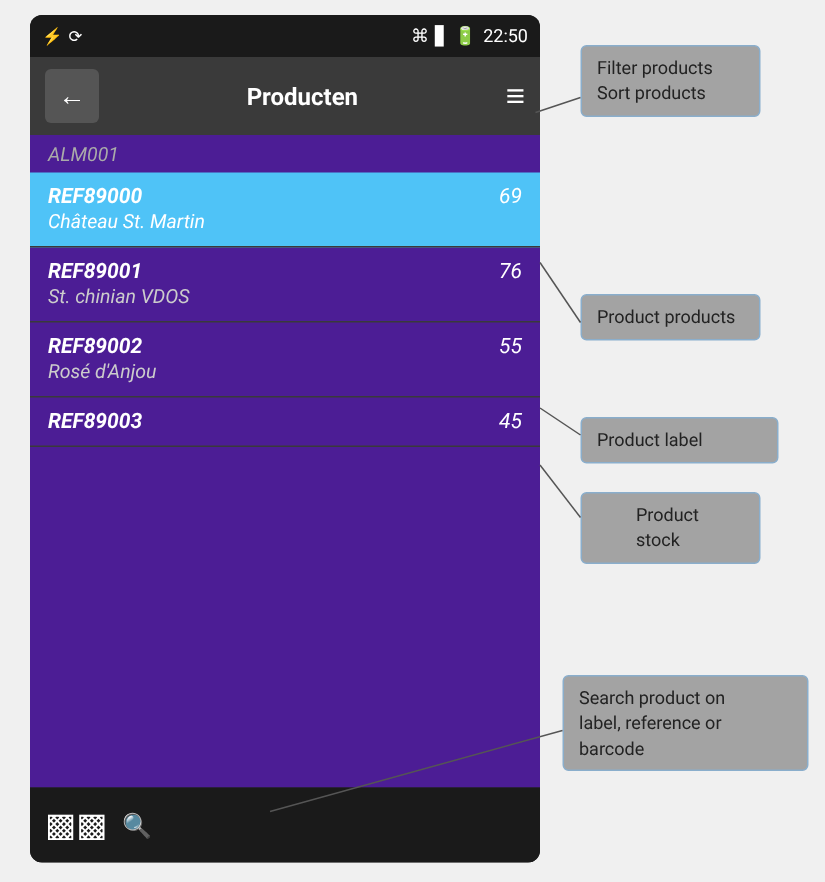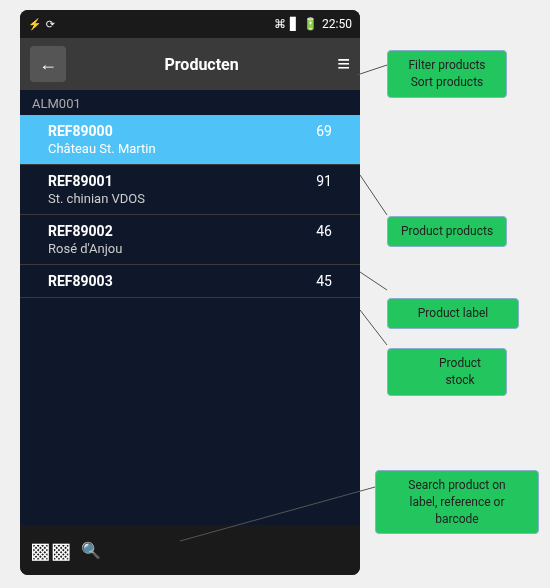--- a/index.html
+++ b/index.html
@@ -84,35 +84,36 @@
     }
     .menu-btn {
       color: #fff;
       font-size: 22px;
       cursor: pointer;
     }
 
     
     .content-area {
       flex: 1;
-      background: #0f172a;
+      background: #4c1d95;
       overflow-y: auto;
       overflow-x: hidden;
+      font-style: italic;
     }
 
     
     .category-label {
       color: #aaa;
       font-size: 13px;
       padding: 6px 12px 4px;
     }
 
     
     .product-item {
-      padding: 8px 28px;
+      padding: 8px 12px;
       border-bottom: 1px solid #3a3a3a;
       cursor: pointer;
     }
     .product-item.active {
       background: #4fc3f7;
     }
     .product-item.active .product-ref {
       color: #fff;
       font-weight: bold;
     }
@@ -163,29 +164,28 @@
       background: transparent;
       border: none;
       color: #aaa;
       font-size: 14px;
       outline: none;
     }
 
     
     .annotation {
       position: absolute;
-      background: #22c55e;
+      background: #a3a3a3;
       border: 1px solid #8aaecc;
       border-radius: 4px;
       padding: 6px 10px;
       font-size: 12px;
       color: #222;
-      text-align: center;
+      text-align: left;
       line-height: 1.4;
-      margin-top: 20px;
     }
 
     
     .connectors {
       position: absolute;
       top: 0;
       left: 0;
       width: 550px;
       height: 588px;
       pointer-events: none;
@@ -224,28 +224,28 @@
         <div class="product-item active">
       <div class="product-row">
         <span class="product-ref">REF89000</span>
         <span class="product-stock">69</span>
       </div>
       <div class="product-label">Château St. Martin</div>
     </div>
         <div class="product-item">
       <div class="product-row">
         <span class="product-ref">REF89001</span>
-        <span class="product-stock">91</span>
+        <span class="product-stock">76</span>
       </div>
       <div class="product-label">St. chinian VDOS</div>
     </div>
         <div class="product-item">
       <div class="product-row">
         <span class="product-ref">REF89002</span>
-        <span class="product-stock">46</span>
+        <span class="product-stock">55</span>
       </div>
       <div class="product-label">Rosé d'Anjou</div>
     </div>
         <div class="product-item">
       <div class="product-row">
         <span class="product-ref">REF89003</span>
         <span class="product-stock">45</span>
       </div>
     </div>
       </div>

